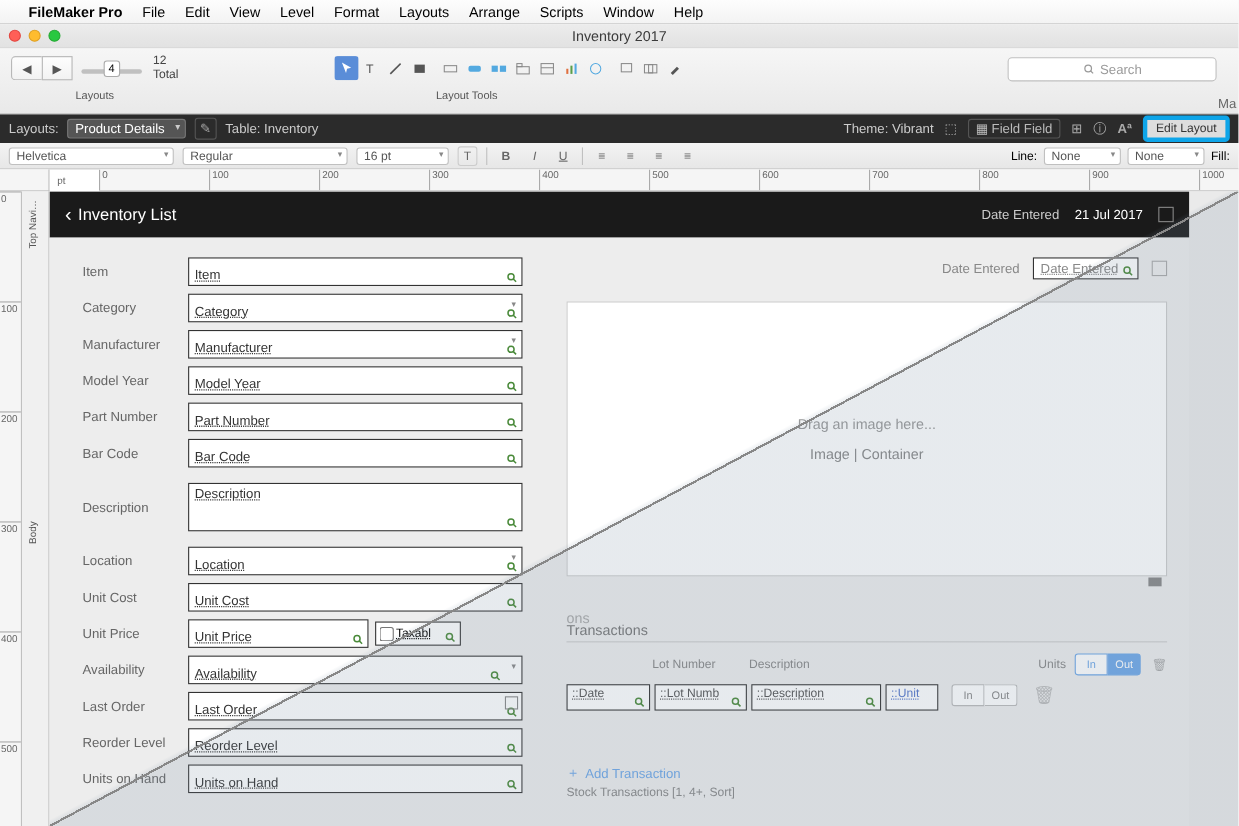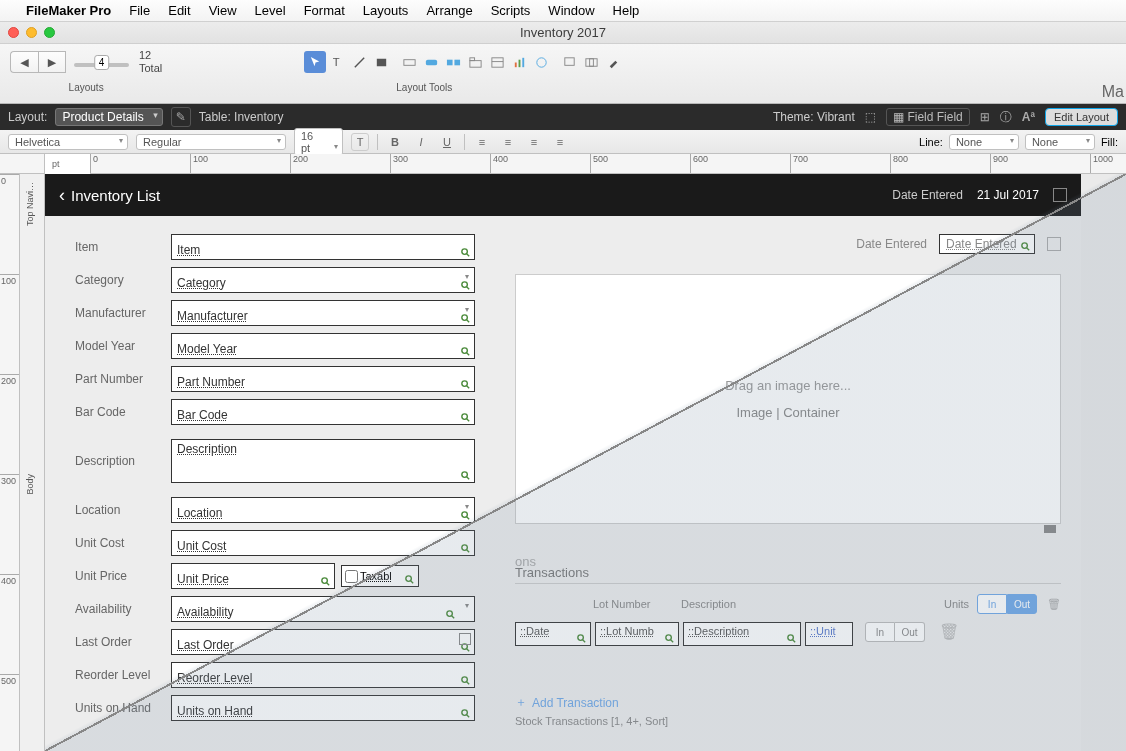--- a/index.html
+++ b/index.html
@@ -32,37 +32,37 @@
 .slider-track { width: 55px; height: 4px; background: #c0c0c0; border-radius: 2px; position: relative; margin-top: 6px;}
 .slider-thumb { position: absolute; top: -8px; left: 50%; transform: translateX(-50%); font-size: 10px; background: #fff; border:1px solid #aaa; border-radius:3px; padding:0 4px; line-height:13px;}
 .total-wrap { margin-left: 10px; font-size: 11px; color: #444; line-height: 13px; display:flex; flex-direction:column; align-items:flex-start;}
 .plusbtn { width: 40px; height: 28px; background: linear-gradient(#fdfdfd,#f0f0f0); border:1px solid #b8b8b8; border-radius: 4px; display:flex; align-items:center; justify-content:center; margin-left: 40px;}
 .plusbtn svg{width:18px;height:18px;}
 .layout-tools { display:flex; gap:4px; margin-left: 80px; align-items:center;}
 .lt-btn { width:22px; height:22px; border:1px solid transparent; display:flex; align-items:center; justify-content:center; border-radius:3px;}
 .lt-btn.active{ background:#5a8dd8; }
 .lt-btn svg{width:15px;height:15px;}
 .searchbox { position:absolute; right:20px; top:8px; width:190px; height:22px; border:1px solid #c0c0c0; border-radius:4px; background:#fff; display:flex; align-items:center; justify-content:center; color:#9a9a9a; font-size:12px; gap:4px;}
-.ma-label { position:absolute; right:2px; bottom:2px; font-size:16px; color:#666;}
+.ma-label { position:absolute; right:2px; bottom:2px; font-size:12px; color:#666;}
 
 
 .layoutbar { height: 26px; background: #2b2b2b; color: #ddd; display:flex; align-items:center; font-size:12px; padding: 0 8px; gap:8px; position:relative;}
 .layoutbar .lbl{color:#ccc;}
 .layout-select{ background:#555; color:#fff; border:1px solid #777; border-radius:3px; padding:1px 18px 1px 6px; font-size:12px; position:relative;}
 .layout-select::after{content:'▾'; position:absolute; right:4px; color:#ccc; font-size:9px;}
 .layoutbar .iconbtn{ width:20px;height:20px; display:flex;align-items:center;justify-content:center; color:#aaa; border:1px solid #555; border-radius:3px;}
 .layoutbar .right{ position:absolute; right:8px; display:flex; align-items:center; gap:10px;}
 .fieldpicker{ color:#bbb; border:1px solid #555; border-radius:3px; padding:1px 6px; display:flex; align-items:center; gap:3px;}
-.exit-layout{ background:#ddd; color:#333; border-radius:4px; padding:2px 8px; font-size:11px; border:1px solid #0ea5e9;}
+.exit-layout{ background:#ddd; color:#333; border-radius:4px; padding:2px 8px; font-size:11px; border:4px solid #0ea5e9;}
 
 
 .formatbar { height:24px; background: linear-gradient(#f3f3f3,#e7e7e7); border-bottom:1px solid #c0c0c0; display:flex; align-items:center; font-size:11px; padding:0 8px; gap:8px; position:relative;}
 .fmt-select{ background:#fff; border:1px solid #c0c0c0; border-radius:3px; padding:1px 18px 1px 6px; position:relative; color:#555;}
 .fmt-select::after{content:'▾'; position:absolute; right:4px; font-size:8px; color:#888;}
-.fmt-select.font{width:120px;} .fmt-select.style{width:150px;} .fmt-select.size{width:49px;}
+.fmt-select.font{width:150px;} .fmt-select.style{width:150px;} .fmt-select.size{width:84px;}
 .divider{width:1px;height:16px;background:#c0c0c0;}
 .fmt-icon{width:18px;height:18px;display:flex;align-items:center;justify-content:center;color:#666;}
 .formatbar .right{position:absolute; right:8px; display:flex; align-items:center; gap:6px;}
 
 
 .ruler-h { height:20px; background:#f5f5f5; border-bottom:1px solid #c0c0c0; position:relative; font-size:9px; color:#666; overflow:hidden; margin-left:45px;}
 .ruler-h .tick{position:absolute; top:0; height:100%; border-left:1px solid #aaa; padding-left:2px; display:flex; align-items:flex-start;}
 .canvas-wrap{ position:relative; display:flex; height: calc(751px - 22px - 22px - 60px - 26px - 24px - 20px);}
 .ruler-v { width:20px; background:#f5f5f5; border-right:1px solid #c0c0c0; font-size:9px; color:#666; position:relative;}
 .ruler-v .tick{position:absolute; left:0; width:100%; border-top:1px solid #aaa; padding-top:1px; text-align:left; padding-left:1px;}
@@ -245,25 +245,32 @@
         </div>
       <div class="lt-btn">
           <svg viewBox="0 0 16 16">
             <path d="M4 12l6-6 2 2-6 6z" fill="#555"></path>
           </svg>
         </div>
     </div>
     <div class="label">Layout Tools</div>
   </div>
 
+  <div class="searchbox">
+    <svg width="12" height="12" viewBox="0 0 16 16">
+        <circle cx="7" cy="7" r="4" fill="none" stroke="#999" stroke-width="1.5"></circle>
+        <line x1="10" y1="10" x2="13" y2="13" stroke="#999" stroke-width="1.5"></line>
+      </svg>
+    <span>Search</span>
+  </div>
   <span class="ma-label">Ma</span>
 </div>
 
 <div class="layoutbar">
-  <span class="lbl">Layout:</span>
+  <span class="lbl">Layouts:</span>
   <div class="layout-select">Product Details</div>
   <div class="iconbtn">✎</div>
   <span class="lbl">Table: Inventory</span>
   <div class="right">
     <span class="lbl">Theme: Vibrant</span>
     <span style="color:#aaa">⬚</span>
     <div class="fieldpicker">
       <span>▦</span>
       <span>Field Field</span>
     </div>

